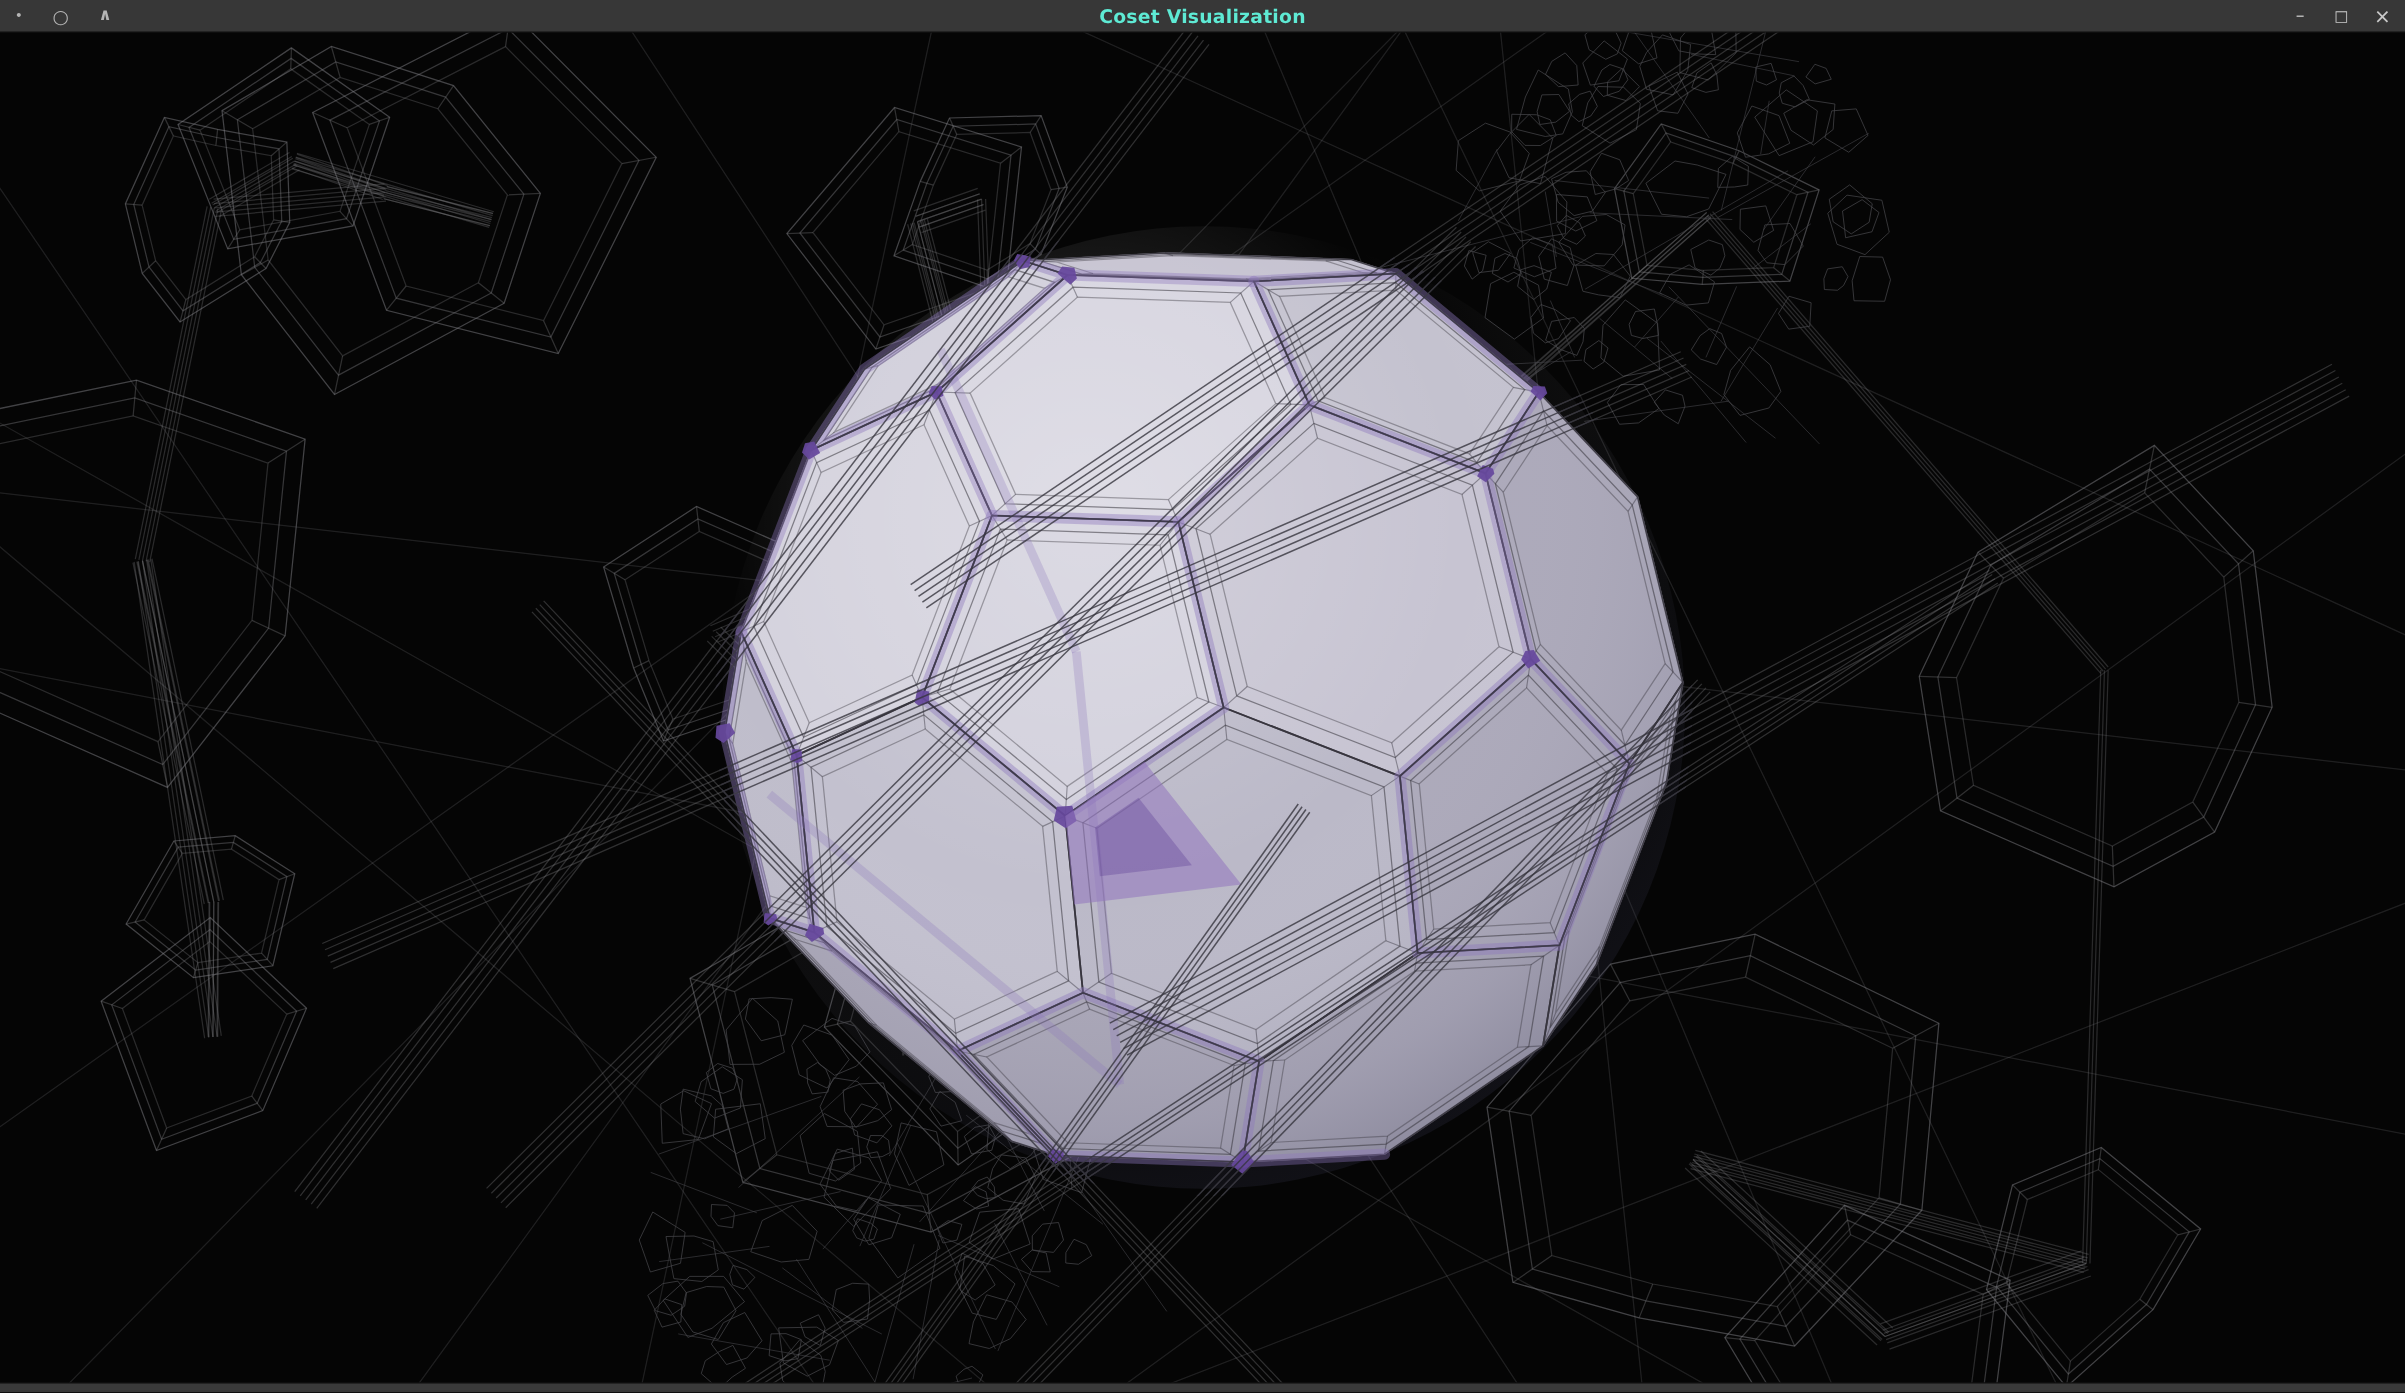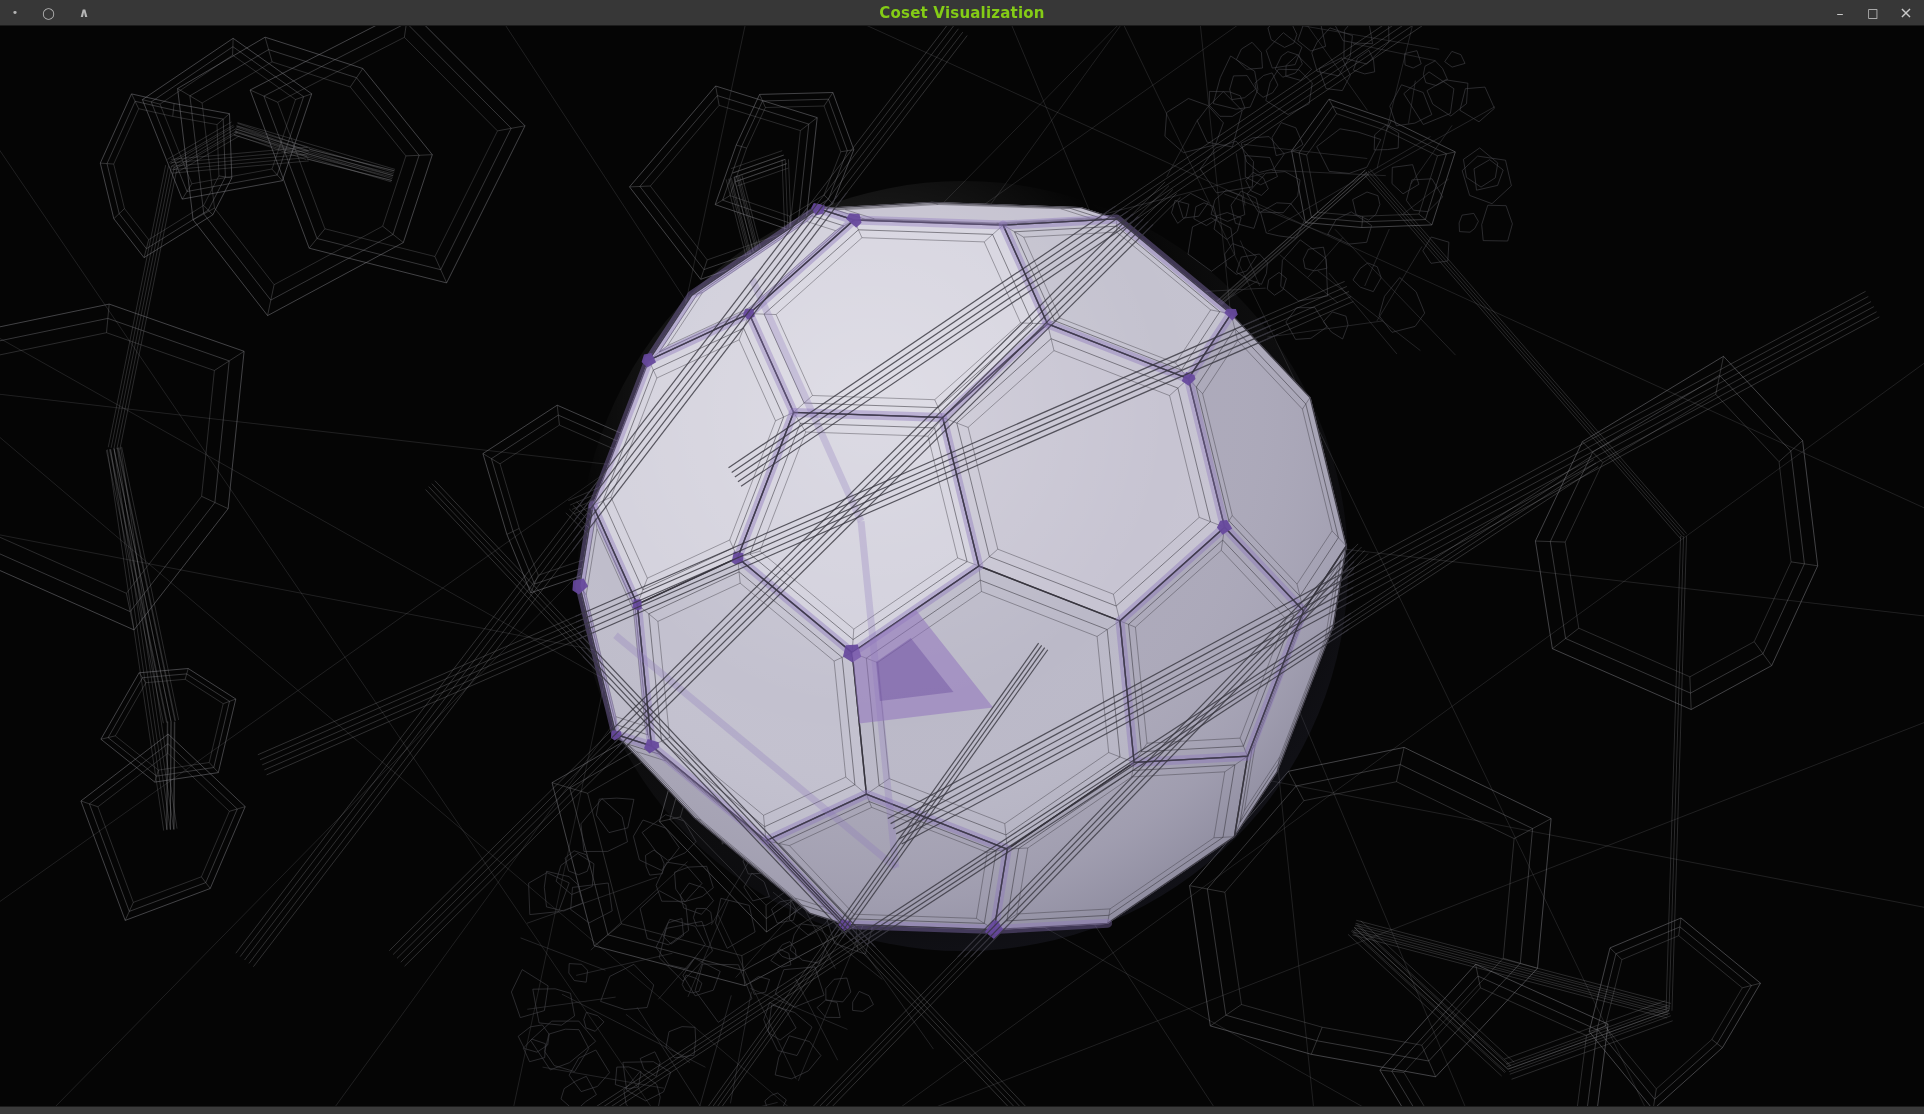--- a/index.html
+++ b/index.html
@@ -5,21 +5,21 @@
   html,body{margin:0;padding:0;background:#000;}
   body{width:1924px;height:1114px;overflow:hidden;font-family:"DejaVu Sans","Liberation Sans",sans-serif;}
   .window{width:1924px;height:1114px;display:flex;flex-direction:column;background:#050505;}
   .titlebar{height:26px;flex:0 0 26px;background:#373737;position:relative;display:flex;align-items:center;
             border-bottom:1px solid #1c1c1c;box-sizing:border-box;user-select:none;}
   .tb-left{position:absolute;left:10px;top:0;height:26px;display:flex;align-items:center;gap:21px;color:#b5b5b5;}
   .tbi{display:inline-block;text-align:center;line-height:26px;}
   .tbi.dot{font-size:11px;width:10px;}
   .tbi.circ{font-size:15px;width:15px;}
   .tbi.chev{font-size:13px;font-weight:bold;width:14px;}
-  .tb-title{width:100%;text-align:center;color:#84cc16;font-weight:bold;font-size:15px;letter-spacing:.2px;}
+  .tb-title{width:100%;text-align:center;color:#5eead4;font-weight:bold;font-size:15px;letter-spacing:.2px;}
   .tb-right{position:absolute;right:8px;top:0;height:26px;display:flex;align-items:center;gap:13px;color:#c9c9c9;}
   .wc{display:inline-block;width:20px;text-align:center;font-size:14px;line-height:26px;cursor:default;}
   .wc.max{font-size:12px;}
   .wc.close{font-size:16px;}
   .viewport{position:relative;flex:1 1 auto;background:#050505;overflow:hidden;}
   .viewport svg{display:block;}
   .bottombar{height:8px;flex:0 0 8px;background:#3a3a3a;border-top:1px solid #1c1c1c;box-sizing:border-box;}
 </style>
 </head>
 <body>

